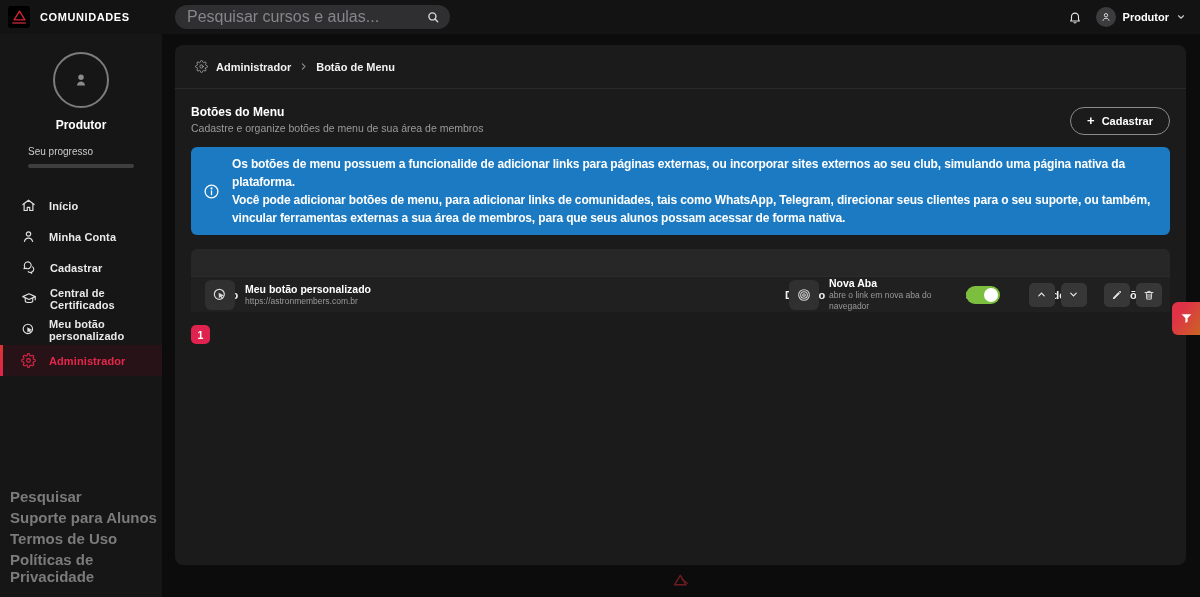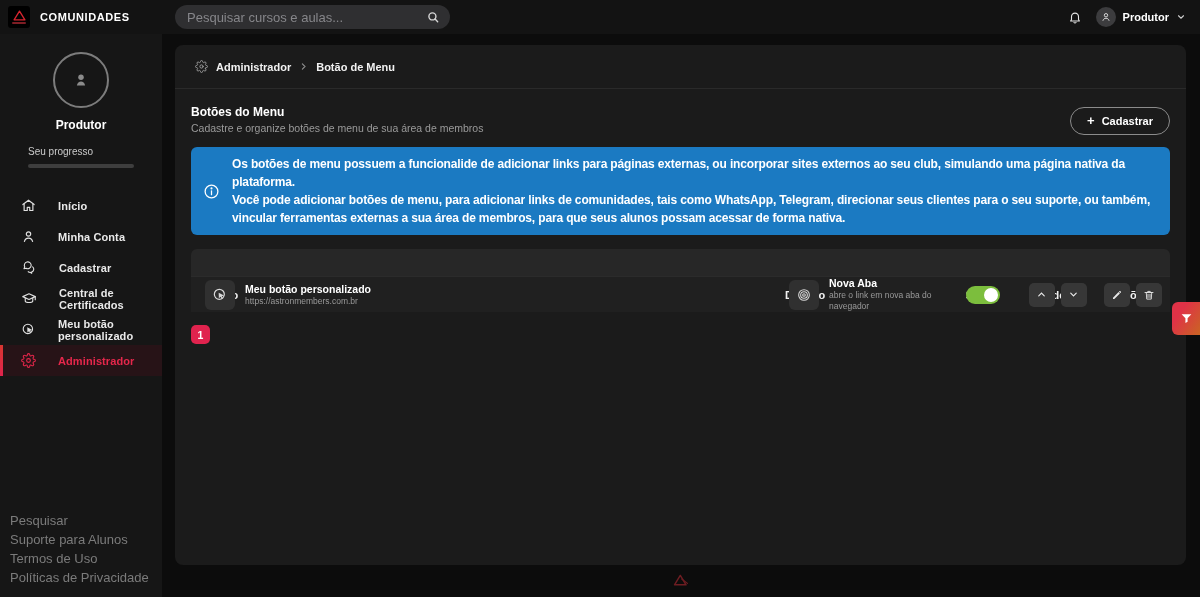--- a/index.html
+++ b/index.html
@@ -9,21 +9,21 @@
   
   .topbar { height:34px; width:100%; background:#131313; display:flex; align-items:center; position:relative; z-index:5; }
   .logo-box { width:22px; height:22px; background:#000; border-radius:3px; margin:0 10px 0 8px;
     display:flex; flex-direction:column; align-items:center; justify-content:center; }
   .logo-box svg { display:block; }
   .logo-micro { width:14px; height:2px; background:#7e1d24; margin-top:1px; border-radius:1px; }
   .brand { color:#fff; font-size:11px; font-weight:bold; letter-spacing:.6px; }
   .search-wrap { position:absolute; left:175px; top:5px; width:275px; height:24px; background:#2f2f31;
     border-radius:13px; display:flex; align-items:center; padding:0 10px 0 12px; }
   .search-wrap input { flex:1; background:transparent; border:none; outline:none; color:#cfcfcf;
-    font-size:13px; font-family:inherit; }
+    font-size:16px; font-family:inherit; }
   .search-wrap input::placeholder { color:#86868a; }
   .search-icon { color:#d8d8d8; display:flex; }
   .topbar-right { margin-left:auto; display:flex; align-items:center; gap:14px; padding-right:14px; }
   .bell { color:#e6e6e6; display:flex; cursor:pointer; }
   .user-chip { display:flex; align-items:center; gap:7px; cursor:pointer; }
   .avatar-sm { width:20px; height:20px; border-radius:50%; background:#3c3c3e; color:#d6d6d6;
     display:flex; align-items:center; justify-content:center; }
   .user-name { color:#fff; font-size:11px; font-weight:bold; }
   .chev { color:#cfcfcf; display:flex; }
 
@@ -34,29 +34,29 @@
   .sidebar { width:162px; background:#161616; position:relative; flex:0 0 162px; }
   .avatar-wrap { display:flex; justify-content:center; padding-top:18px; }
   .avatar-lg { width:56px; height:56px; border-radius:50%; border:2px solid #7c7c7c; color:#8b8b8b;
     display:flex; align-items:center; justify-content:center; }
   .side-user { text-align:center; color:#fff; font-size:12px; font-weight:bold; margin-top:10px; }
   .progress-sec { padding:0 28px; margin-top:14px; }
   .progress-label { color:#cbcbcb; font-size:10px; }
   .progress-track { margin-top:7px; height:4px; border-radius:2px; background:#3e3e3e; position:relative; overflow:hidden; }
   .progress-fill { position:absolute; left:0; top:0; bottom:0; width:0%; background:#e0234e; }
   .side-menu { margin-top:22px; }
-  .side-item { height:31px; display:flex; align-items:center; gap:22px; padding-left:18px; cursor:pointer;
+  .side-item { height:31px; display:flex; align-items:center; gap:13px; padding-left:18px; cursor:pointer;
     color:#e9e9e9; border-left:3px solid transparent; }
   .side-item .si-icon { display:flex; color:#e0e0e0; }
   .side-item .si-label { font-size:11px; font-weight:bold; letter-spacing:.1px; }
   .side-item.active { background:#271317; border-left:3px solid; border-image:linear-gradient(#d8372f,#e0234e) 1;
     color:#e5274b; }
   .side-item.active .si-icon { color:#e5274b; }
   .side-footer { position:absolute; left:10px; bottom:12px; display:flex; flex-direction:column; gap:4px; }
-  .side-footer a { color:#7b7b7b; font-size:13px; text-decoration:none; cursor:pointer; }
+  .side-footer a { color:#7b7b7b; font-size:15px; text-decoration:none; cursor:pointer;font-weight:bold; }
 
   
   .main { flex:1; position:relative; background:#0c0c0c; }
   .panel { position:absolute; left:13px; top:11px; width:1011px; height:520px; background:#1b1b1b; border-radius:8px; }
   .crumb-row { height:44px; display:flex; align-items:center; gap:8px; padding:0 20px; border-bottom:1px solid #2a2a2a; }
   .crumb-gear { color:#9b9b9b; display:flex; }
   .crumb { color:#f2f2f2; font-size:11px; font-weight:bold; cursor:pointer; }
   .crumb-sep { color:#8f8f8f; display:flex; }
   .content { padding:16px 16px 0 16px; }
   .title-row { display:flex; align-items:flex-start; justify-content:space-between; margin-bottom:12px; }

